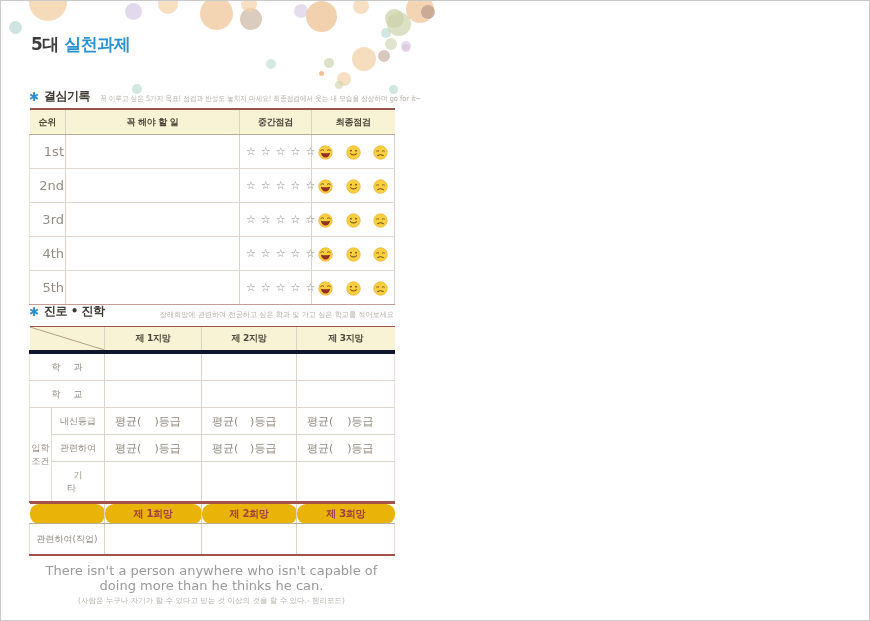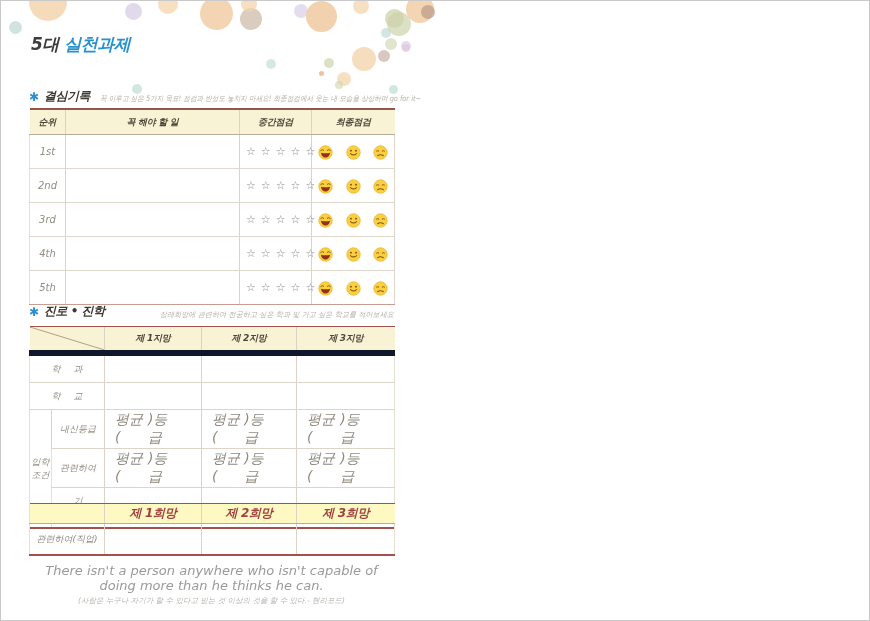--- a/index.html
+++ b/index.html
@@ -1,20 +1,19 @@
 <!DOCTYPE html>
 <html><head>
 <meta charset="utf-8">
 <style>
   html,body{margin:0;padding:0;background:#fff;}
   .page{
     position:relative;width:868px;height:619px;border:1px solid #c9c9c9;
     background:#ffffff;overflow:hidden;
     font-family:"DejaVu Sans","Liberation Sans",sans-serif;
-    font-style:italic;
   }
   .bubble{position:absolute;border-radius:50%;}
   .title{position:absolute;left:30px;top:32px;margin:0;font-size:17px;font-weight:bold;
     color:#3d3d3d;letter-spacing:-0.5px;}
   .title .accent{color:#2891d0;}
   .sec-head{position:absolute;display:flex;align-items:center;}
   .sec-head .marker{color:#2a8fd0;font-size:12px;font-weight:bold;margin-right:5px;}
   .sec-head .sec-title{font-size:12px;font-weight:bold;color:#3f3a32;letter-spacing:-0.5px;}
   .desc{position:absolute;font-size:7.5px;color:#b5b0a8;white-space:nowrap;}
   .desc1{left:99px;top:93px;transform:scaleX(.88);transform-origin:left top;}
@@ -24,45 +23,45 @@
 
   
   .t1{position:absolute;left:28px;top:107px;width:365px;}
   .t1 th{height:22px;background:#f7f3d4;border-top:2px solid #95544c;border-bottom:1px solid #b9ac9b;
     font-size:9px;color:#4f463c;font-weight:bold;letter-spacing:-0.3px;}
   .t1 th+th,.t1 td+td{border-left:1px solid #dcd3c6;}
   .t1 td{height:31px;border-bottom:1px solid #e0d8cc;}
   .t1 td:first-child{border-left:1px solid #e8e0d5;}
   .t1 td:last-child{border-right:1px solid #e2d2c9;}
   .t1 tr.last td{border-bottom:1px solid #c79c92;}
-  .t1 .rank{font-size:10px;color:#938d83;text-align:center;}
+  .t1 .rank{font-size:13px;color:#938d83;text-align:right;}
   .t1 .stars{font-size:11px;color:#8f8f8f;text-align:center;letter-spacing:5px;text-indent:5px;}
   .t1 .emoji{text-align:center;vertical-align:middle;}
   .t1 .emoji svg{margin:0 3.5px;vertical-align:middle;}
 
   
   .t2{position:absolute;left:28px;top:325px;width:365px;border-bottom:2px solid #a3524b;}
-  .t2 th{height:21px;background:#f7f3d4;border-top:1px solid #a3524b;border-bottom:6px solid #0f172a;
+  .t2 th{height:21px;background:#f7f3d4;border-top:1px solid #a3524b;border-bottom:4px solid #0f172a;
     font-size:9px;color:#4f463c;font-weight:bold;letter-spacing:-0.3px;position:relative;}
   .t2 th+th,.t2 td+td{border-left:1px solid #dcd3c6;}
   .t2 td{border-bottom:1px solid #ddd5c9;}
   .t2 td:first-child{border-left:1px solid #e8e0d5;}
   .t2 td:last-child{border-right:1px solid #e8e0d5;}
   .t2 tr.r25 td{height:24px;}
   .t2 tr.r38 td{height:37px;}
   .diag{position:absolute;inset:0;width:100%;height:100%;}
   .lbl{font-size:9px;color:#8f897f;text-align:center;}
   .wide{letter-spacing:13px;text-indent:13px;}
   .vgroup{font-size:9px;color:#8f897f;text-align:center;line-height:1.35;}
-  .avg{font-size:14px;color:#8f897f;display:flex;justify-content:space-between;width:70%;margin-left:9px;}
+  .avg{font-size:11px;color:#8f897f;display:flex;justify-content:space-between;width:70%;margin-left:9px;}
 
   
   .t3{position:absolute;left:28px;top:502px;width:365px;border-bottom:2px solid #a3524b;}
-  .t3 th{height:17px;background:#fef9c3;border-top:1px solid #a3524b;border-bottom:1px solid #b9ac9b;
-    font-size:12px;color:#a04040;font-weight:bold;letter-spacing:-0.3px;}
+  .t3 th{height:17px;background:#eab308;border-top:1px solid #a3524b;border-bottom:1px solid #b9ac9b;
+    font-size:10px;color:#a04040;font-weight:bold;letter-spacing:-0.3px;border-radius:9px;}
   .t3 th+th,.t3 td+td{border-left:1px solid #dcd3c6;}
   .t3 td{height:28px;}
   .t3 td:first-child{border-left:1px solid #e8e0d5;}
   .t3 td:last-child{border-right:1px solid #e8e0d5;}
 
   .quote{position:absolute;left:28px;top:562px;width:365px;text-align:center;}
   .quote .en{font-size:13px;color:#9a9a9a;}
   .quote .kr{font-size:7.5px;color:#b7b3ad;margin-top:3px;}
 </style>
 </head>

